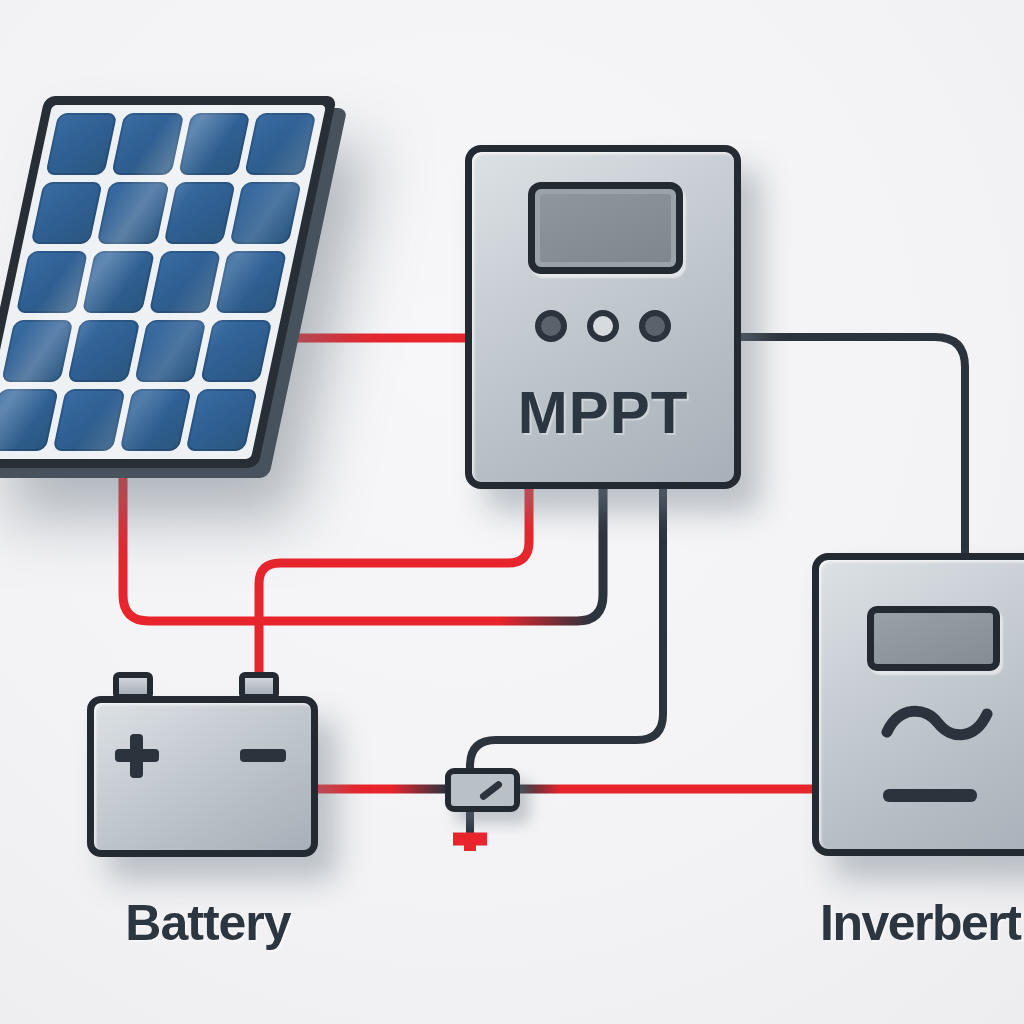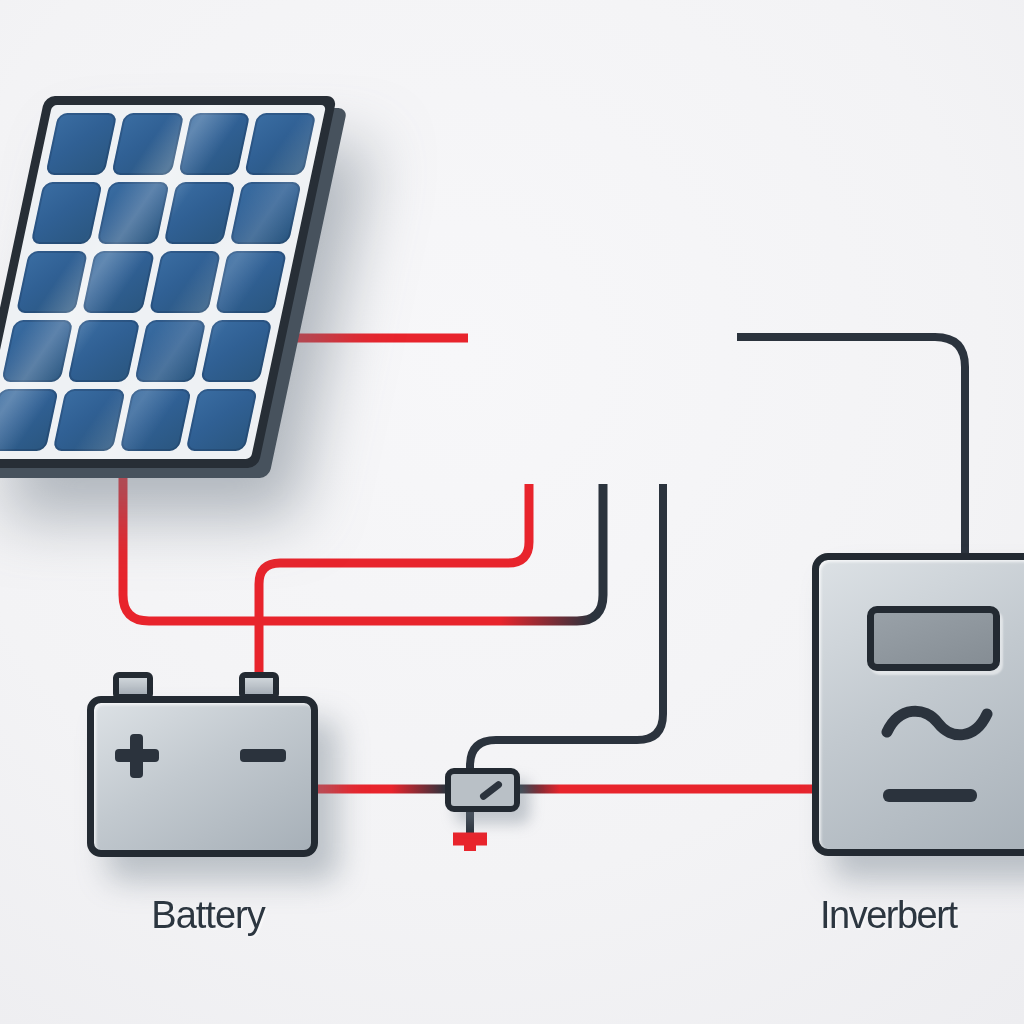--- a/index.html
+++ b/index.html
@@ -61,21 +61,21 @@
   .fuse-slash{position:absolute;left:27px;top:13px;width:26px;height:7px;background:#2b333d;
     border-radius:4px;transform:rotate(-38deg);}
   
   .inverter{left:812px;top:553px;width:252px;height:303px;border-radius:16px;}
   .inv-screen{position:absolute;left:48px;top:46px;width:133px;height:65px;
     border:7px solid var(--line);border-radius:10px;box-sizing:border-box;
     background:linear-gradient(160deg,#99a1a8,#858d94);box-shadow:3px 4px 2px rgba(255,255,255,.5);}
   .inv-sine{position:absolute;left:62px;top:140px;width:112px;height:46px;}
   .inv-bar{position:absolute;left:64px;top:229px;width:94px;height:13px;background:#2b333d;border-radius:6px;}
   
-  .label{position:absolute;font-weight:normal;color:var(--ink);font-size:38px;z-index:6;
+  .label{position:absolute;font-weight:bold;color:var(--ink);font-size:50px;z-index:6;
     letter-spacing:-1px;text-shadow:2px 2px 0 rgba(255,255,255,.4);}
   #lbl-battery{left:118px;top:894px;width:180px;text-align:center;}
   #lbl-fuse{left:415px;top:894px;width:160px;text-align:center;}
   #lbl-inverter{left:820px;top:894px;width:250px;text-align:left;white-space:nowrap;letter-spacing:-1.5px;}
 </style>
 </head>
 <body>
 
 <div id="stage" style="--wire-red: #e8242c; --wire-dark: #2b333d; --line: #232a32; --ink: #2c3640;">
 
@@ -128,20 +128,31 @@
             <div class="cell"></div>
             <div class="cell"></div>
             <div class="cell"></div>
             <div class="cell"></div>
           </div>
       </div>
     </div>
     <div class="panel-sheen"></div>
   </div>
 
+  <div class="unit mppt">
+    <div class="mppt-screen">
+      <div class="mppt-screen-inner"></div>
+    </div>
+    <div class="mppt-buttons">
+      <span class="btn-circle btn-dark"></span>
+      <span class="btn-circle btn-light"></span>
+      <span class="btn-circle btn-dark"></span>
+    </div>
+    <div class="mppt-label">MPPT</div>
+  </div>
 
   <div class="terminal" style="left:113px;top:672px;"></div>
   <div class="terminal" style="left:239px;top:672px;"></div>
 
   <div class="unit battery">
     <div class="bbar plus-h"></div>
     <div class="bbar plus-v"></div>
     <div class="bbar minus"></div>
   </div>
 

